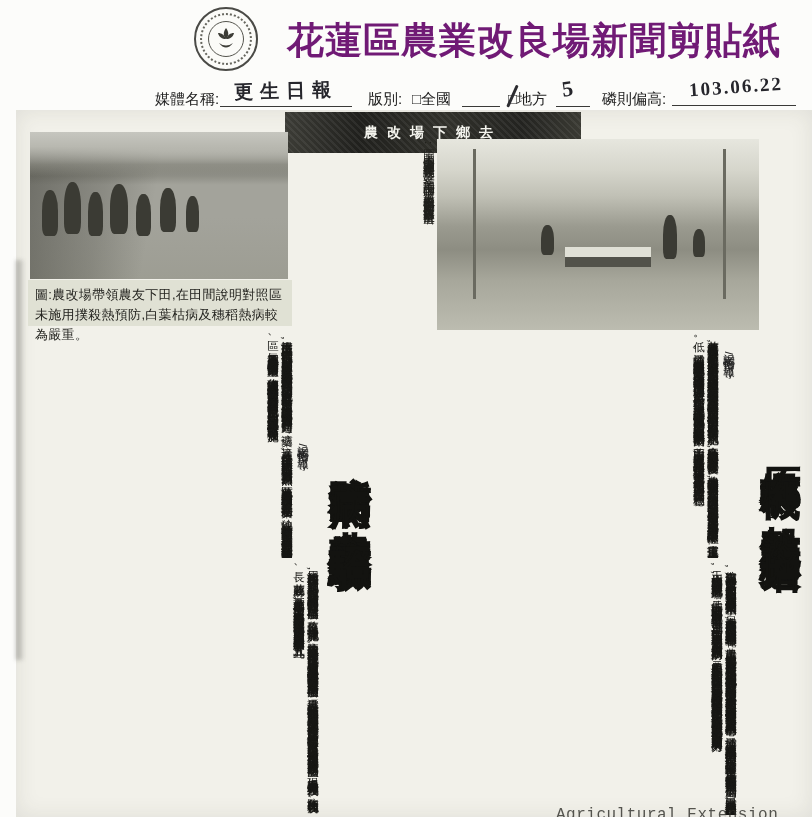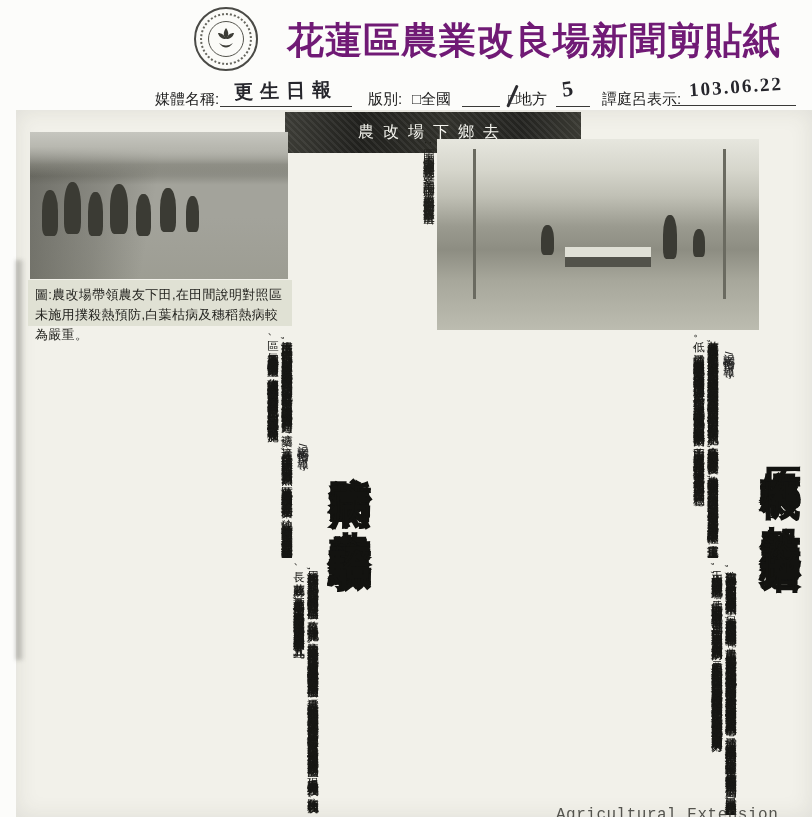--- a/index.html
+++ b/index.html
@@ -69,21 +69,21 @@
     position:absolute; left:0px; top:150px; width:9px; height:400px;
     background:linear-gradient(90deg, rgba(50,50,46,.38), rgba(50,50,46,0));
     filter:blur(2px);
   }
   .banner {
     position:absolute; left:269px; top:2px; width:296px; height:41px;
     background:
       repeating-linear-gradient(45deg, rgba(255,255,255,.06) 0 2px, rgba(0,0,0,0) 2px 5px),
       linear-gradient(90deg,#3c3c36,#20201d 25%,#31312b 55%,#232320 80%,#3a3a33);
     color:#f4f4ee; display:flex; align-items:center; justify-content:center;
-    font-size:16px; font-weight:400; letter-spacing:9px;
+    font-size:14px; font-weight:700; letter-spacing:9px;
   }
   
   .photo-left {
     position:absolute; left:14px; top:22px; width:258px; height:147px;
     background-color:#a3a39b;
     background-image:
       linear-gradient(180deg,#c6c6bf 0,#b8b8b0 10%, rgba(0,0,0,0) 30%),
       linear-gradient(180deg, rgba(70,70,62,0) 12%, rgba(76,76,66,.55) 22%, rgba(76,76,66,0) 36%),
       linear-gradient(100deg, rgba(44,44,38,.45) 0%, rgba(44,44,38,.2) 30%, rgba(0,0,0,0) 48%),
       linear-gradient(0deg,#9d9d93 0, rgba(0,0,0,0) 42%);
@@ -169,21 +169,21 @@
     <span class="fl edition-national">□全國</span>
     <span class="u nat-line"></span>
 
     <span class="fl edition-local-wrap">
       <span>□地方</span>
       <span class="check-slash"></span>
     </span>
     <span class="hand local-value">5</span>
     <span class="u local-line"></span>
 
-    <span class="fl date-label">譚庭呂表示:</span>
+    <span class="fl date-label">磷則偏高:</span>
     <span class="hand date-value">103.06.22</span>
     <span class="u date-line"></span>
   </div>
 
   <div class="clipping">
     <div class="scan-shadow"></div>
 
     <div class="banner">農改場下鄉去</div>
 
     <div class="photo-left">

